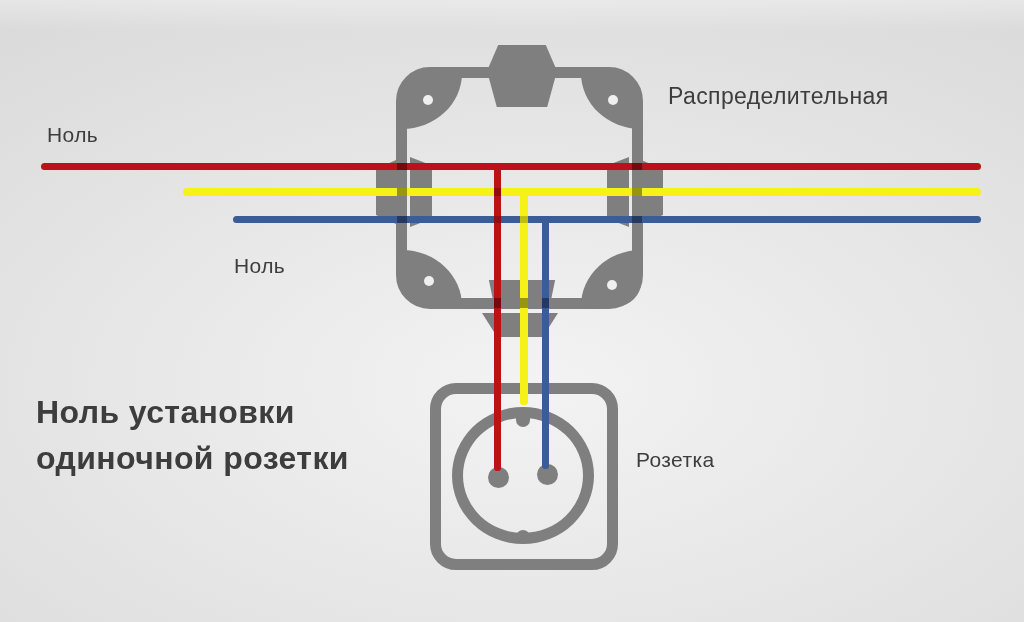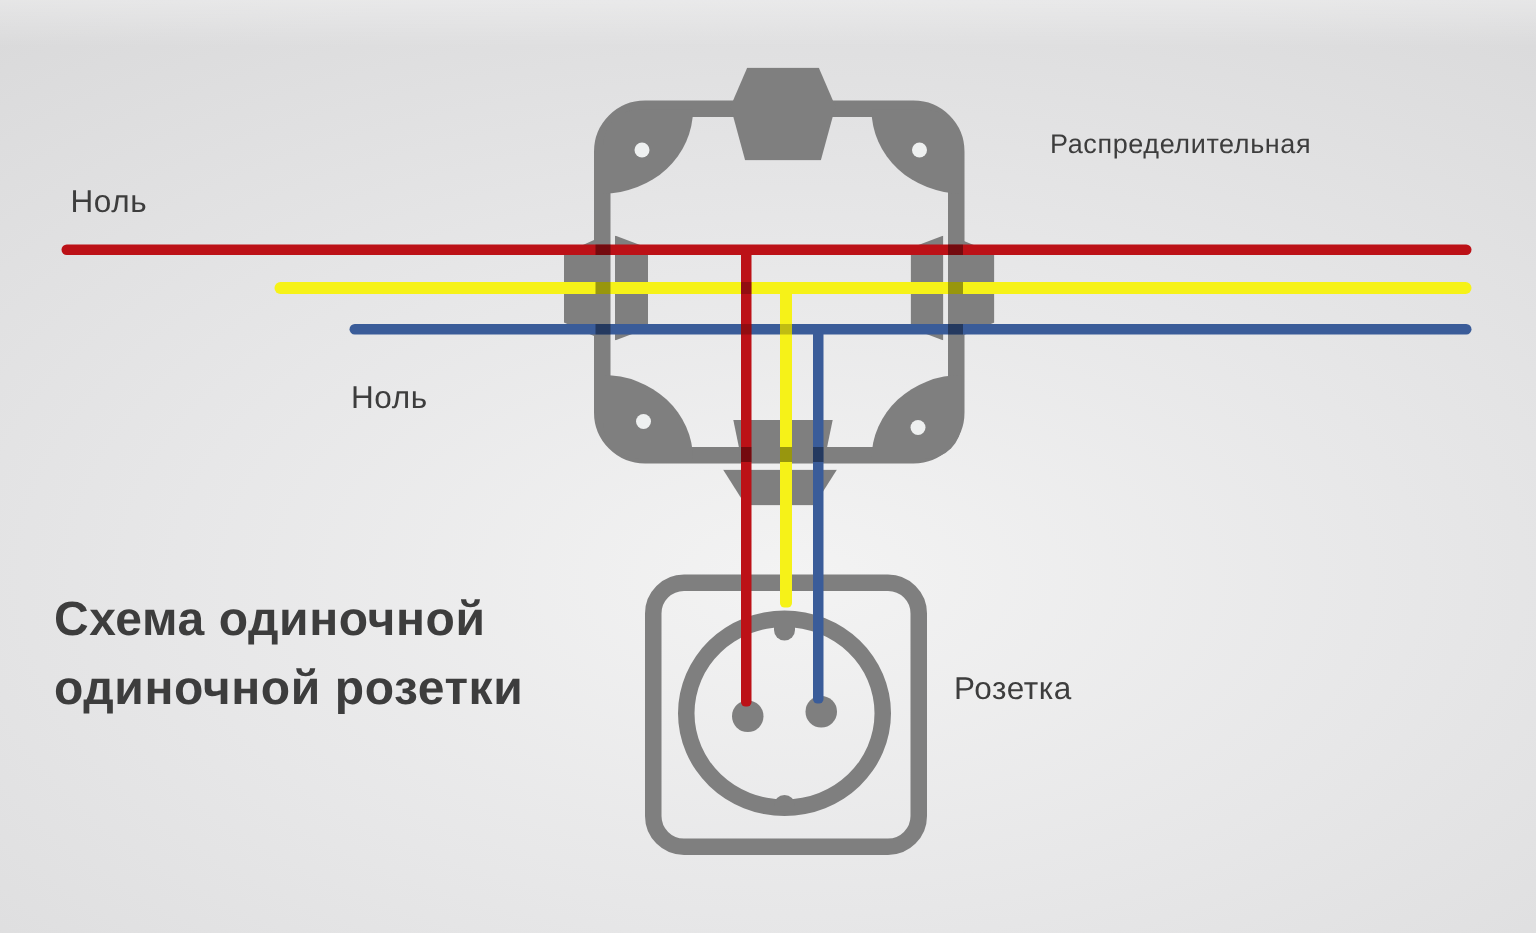--- a/index.html
+++ b/index.html
@@ -121,21 +121,21 @@
   
   .lbl {
     position: absolute; z-index: 5;
     color: var(--text-dark, #3d3d3d);
     font-size: 21px; letter-spacing: 0.4px;
     white-space: nowrap;
   }
   #label-phase   { left: 47px;  top: 123px; }
   #label-ground  { left: 78px;  top: 205px; }
   #label-neutral { left: 234px; top: 254px; }
-  #label-box     { left: 700px; top: 82px; font-size: 18px; line-height: 28px; }
+  #label-box     { left: 668px; top: 82px; font-size: 23px; line-height: 28px; }
   #label-socket  { left: 636px; top: 448px; }
   #page-title {
     position: absolute; z-index: 5;
     left: 36px; top: 389px;
     color: var(--text-dark, #3d3d3d);
     font-size: 32px; font-weight: bold;
     line-height: 46px; letter-spacing: 0.4px;
     white-space: nowrap;
   }
 </style>
@@ -190,17 +190,17 @@
   <div class="x-dot x-soft" id="x-gv-neutral"></div>
 
   <div class="lbl" id="label-phase">Ноль</div>
   <div class="lbl" id="label-neutral">Ноль</div>
   <div class="lbl" id="label-box">
     <div>Распределительная</div>
   </div>
   <div class="lbl" id="label-socket">Розетка</div>
 
   <div id="page-title">
-    <div>Схема одиночной</div>
+    <div>Ноль установки</div>
     <div>одиночной розетки</div>
   </div>
 
 </div>
 
 </body></html>

